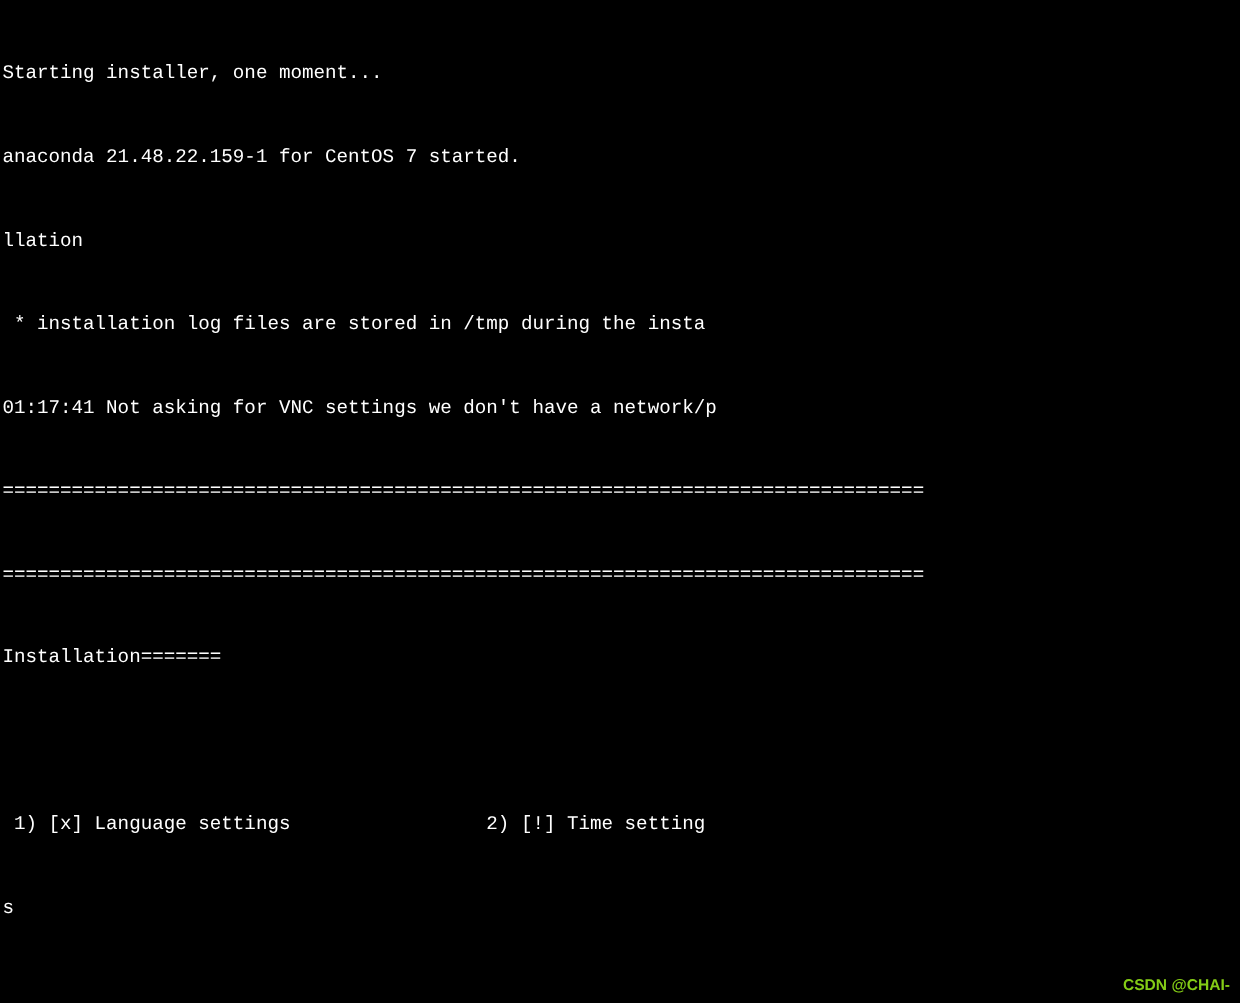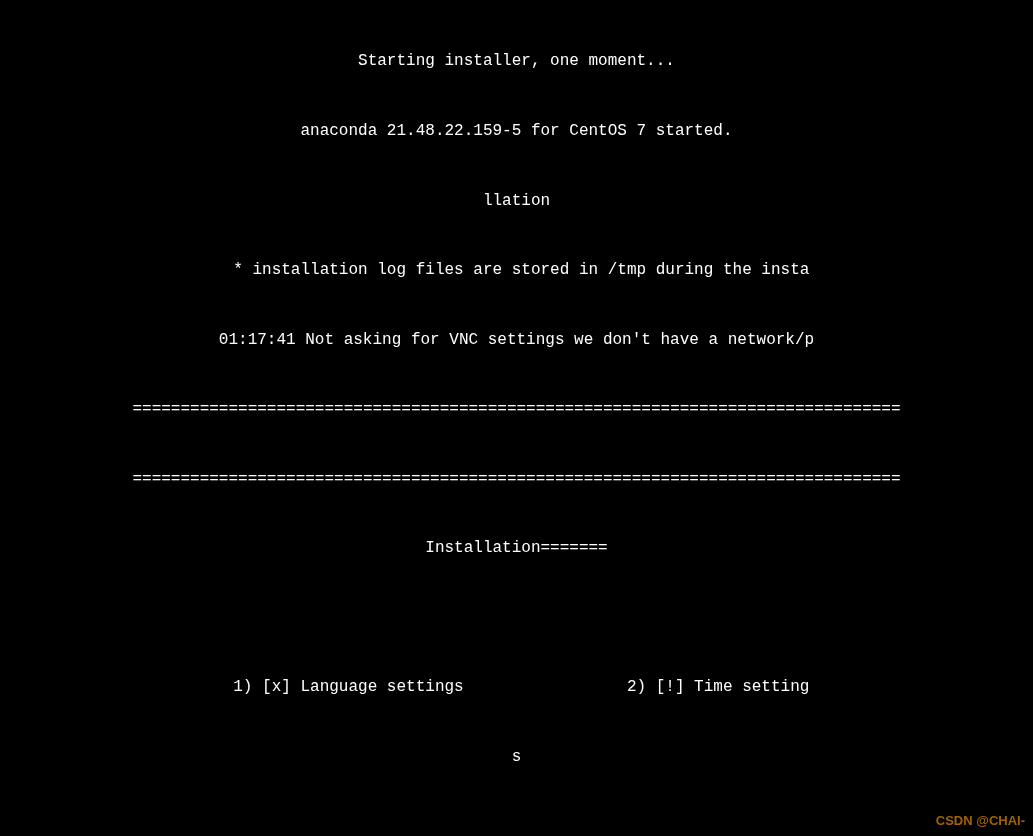--- a/index.html
+++ b/index.html
@@ -1,19 +1,18 @@
 <!DOCTYPE html>
 <html><head>
   <meta charset="utf-8">
   <style>
     * {
       margin: 0;
       padding: 0;
       box-sizing: border-box;
-      text-align: center;
     }
 
     body {
       background-color: #000000;
       color: #ffffff;
       font-family: 'Courier New', Courier, monospace;
       font-size: 16px;
       width: 1033px;
       height: 836px;
       overflow: hidden;
@@ -31,32 +30,32 @@
 
     .line {
       display: block;
       padding: 0 2px;
     }
 
     .watermark {
       position: absolute;
       bottom: 8px;
       right: 8px;
-      color: #a16207;
+      color: #84cc16;
       font-size: 13px;
       font-family: Arial, sans-serif;
       font-weight: bold;
     }
   </style>
 </head>
 <body>
 
 <div class="terminal">
   <span class="line">Starting installer, one moment...</span>
-  <span class="line">anaconda 21.48.22.159-5 for CentOS 7 started.</span>
+  <span class="line">anaconda 21.48.22.159-1 for CentOS 7 started.</span>
   <span class="line">llation</span>
   <span class="line"> * installation log files are stored in /tmp during the insta</span>
   <span class="line">01:17:41 Not asking for VNC settings we don't have a network/p</span>
   <span class="line">================================================================================</span>
   <span class="line">================================================================================</span>
   <span class="line">Installation=======</span>
   <span class="line">&nbsp;</span>
   <span class="line"> 1) [x] Language settings                 2) [!] Time setting</span>
   <span class="line">s</span>
   

